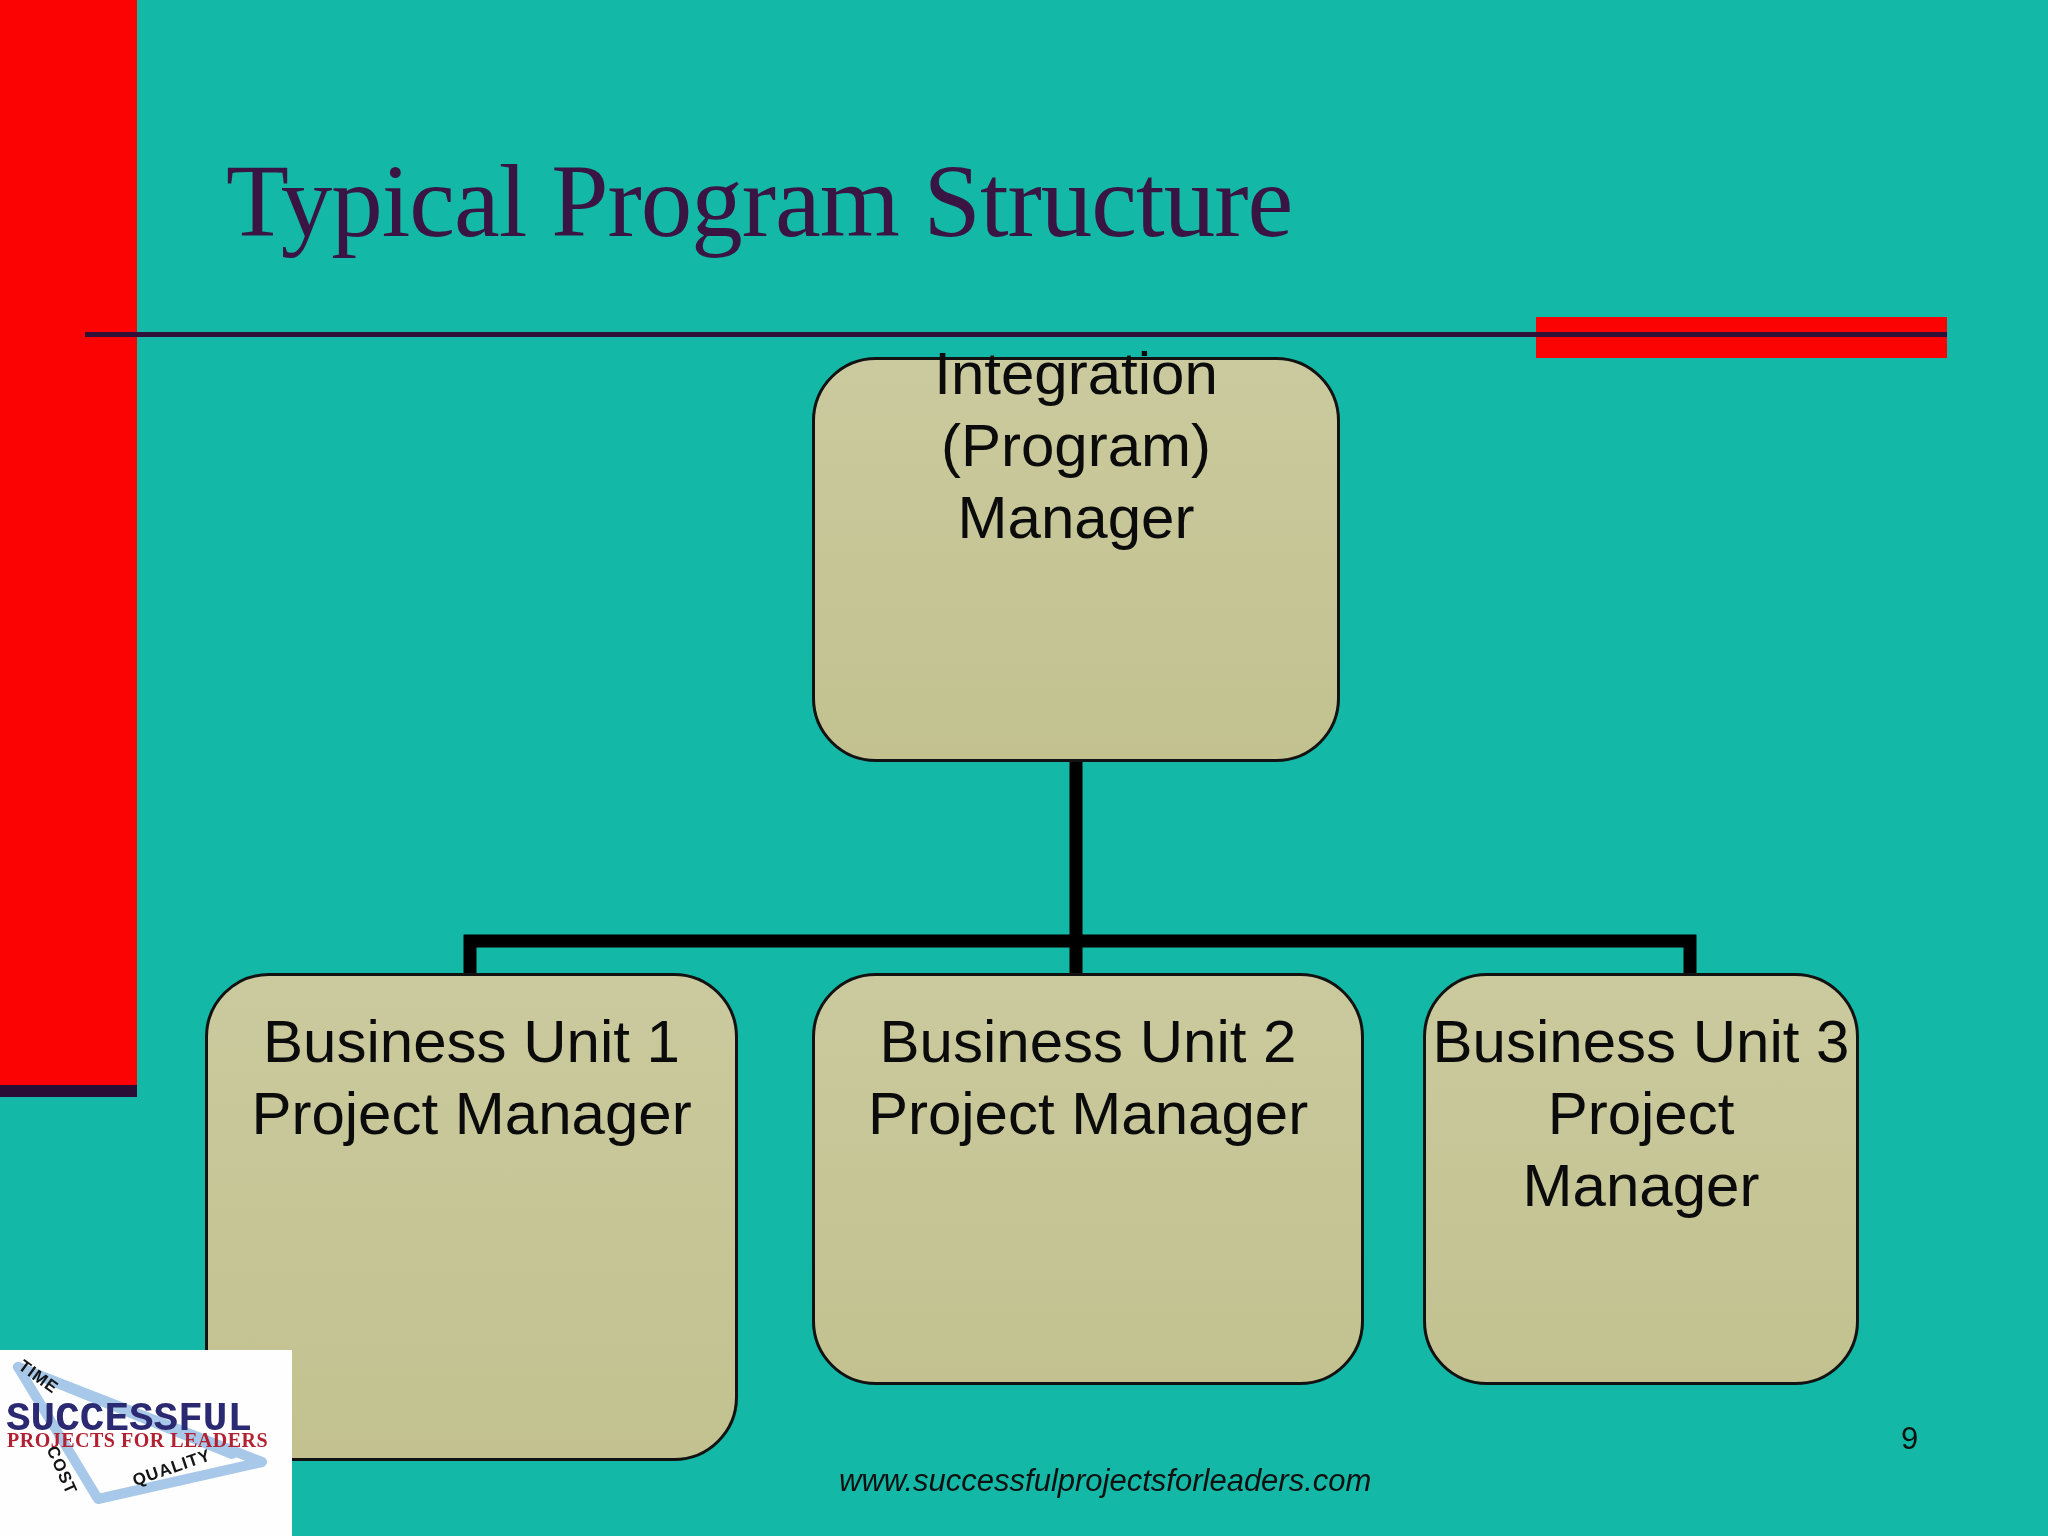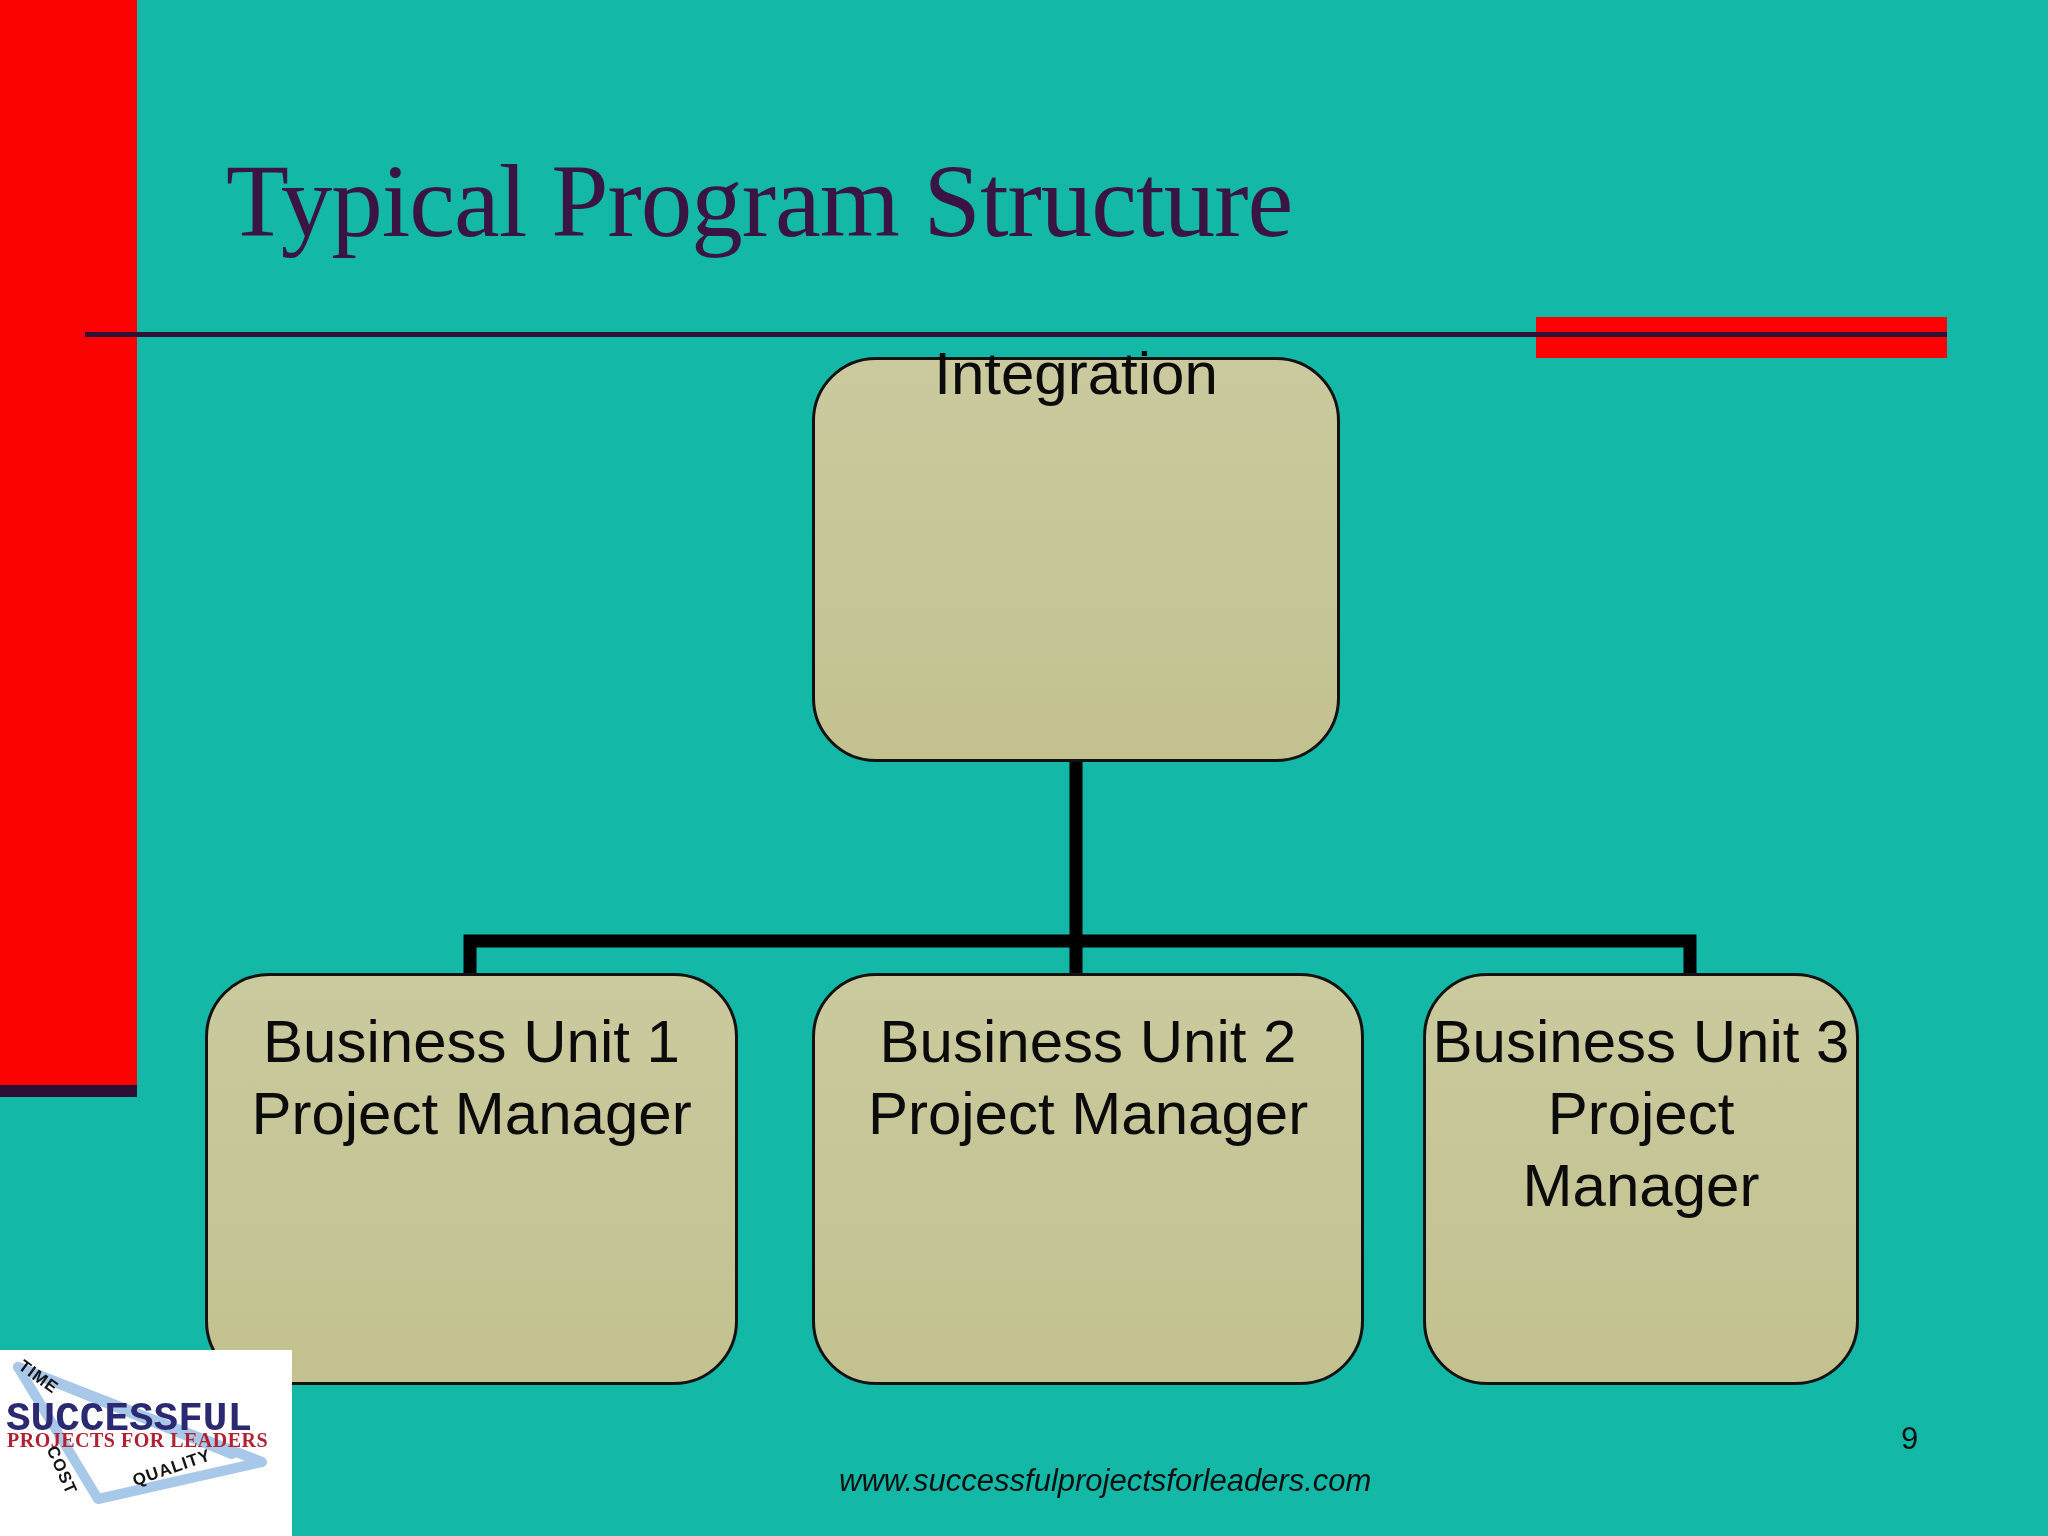--- a/index.html
+++ b/index.html
@@ -23,21 +23,21 @@
   .node{
     position:absolute;z-index:3;box-sizing:border-box;
     background:linear-gradient(180deg,#CBCA9E 0%,#C6C596 55%,#C2C18F 100%);
     border:3px solid #121212;border-radius:64px;
     display:flex;flex-direction:column;align-items:center;justify-content:flex-start;
     text-align:center;color:#0b0b0b;
     font-size:60px;line-height:72px;
   }
   .node-root{left:812px;top:357px;width:528px;height:405px;}
   .node-root .node-text{transform:translateY(-22px);}
-  .node-b1{left:205px;top:973px;width:533px;height:412px;}
+  .node-b1{left:205px;top:973px;width:533px;height:488px;}
   .node-b2{left:812px;top:973px;width:552px;height:412px;}
   .node-b3{left:1423px;top:973px;width:436px;height:412px;}
   .node-b1 .node-text,.node-b2 .node-text,.node-b3 .node-text{transform:translateY(30px);}
   
   .footer-url{position:absolute;left:839px;top:1463px;font-size:31px;color:#101010;z-index:2;white-space:nowrap;font-style:italic;}
   .page-number{position:absolute;left:1901px;top:1421px;font-size:31px;color:#101010;z-index:2;}
   
   .logo{position:absolute;left:0;top:1350px;width:292px;height:186px;background:#FEFEFE;z-index:4;overflow:hidden;}
   .logo svg{position:absolute;left:0;top:0;}
   .logo-badge{
@@ -71,20 +71,21 @@
   <h1 class="title">Typical Program Structure</h1>
 
   <svg class="connectors" viewBox="0 0 2048 1536" xmlns="http://www.w3.org/2000/svg">
     <path d="M1076 762 L1076 973" stroke="#000000" stroke-width="13" fill="none"></path>
     <path d="M470 975 L470 941 L1690 941 L1690 975" stroke="#000000" stroke-width="13" fill="none"></path>
   </svg>
 
   <div class="node node-root">
     <div class="node-text">
       <div>Integration</div>
+      <div>(Program) Manager</div>
     </div>
   </div>
 
   <div class="node node-b1">
     <div class="node-text">
       <div>Business Unit 1</div>
       <div>Project Manager</div>
     </div>
   </div>
 

